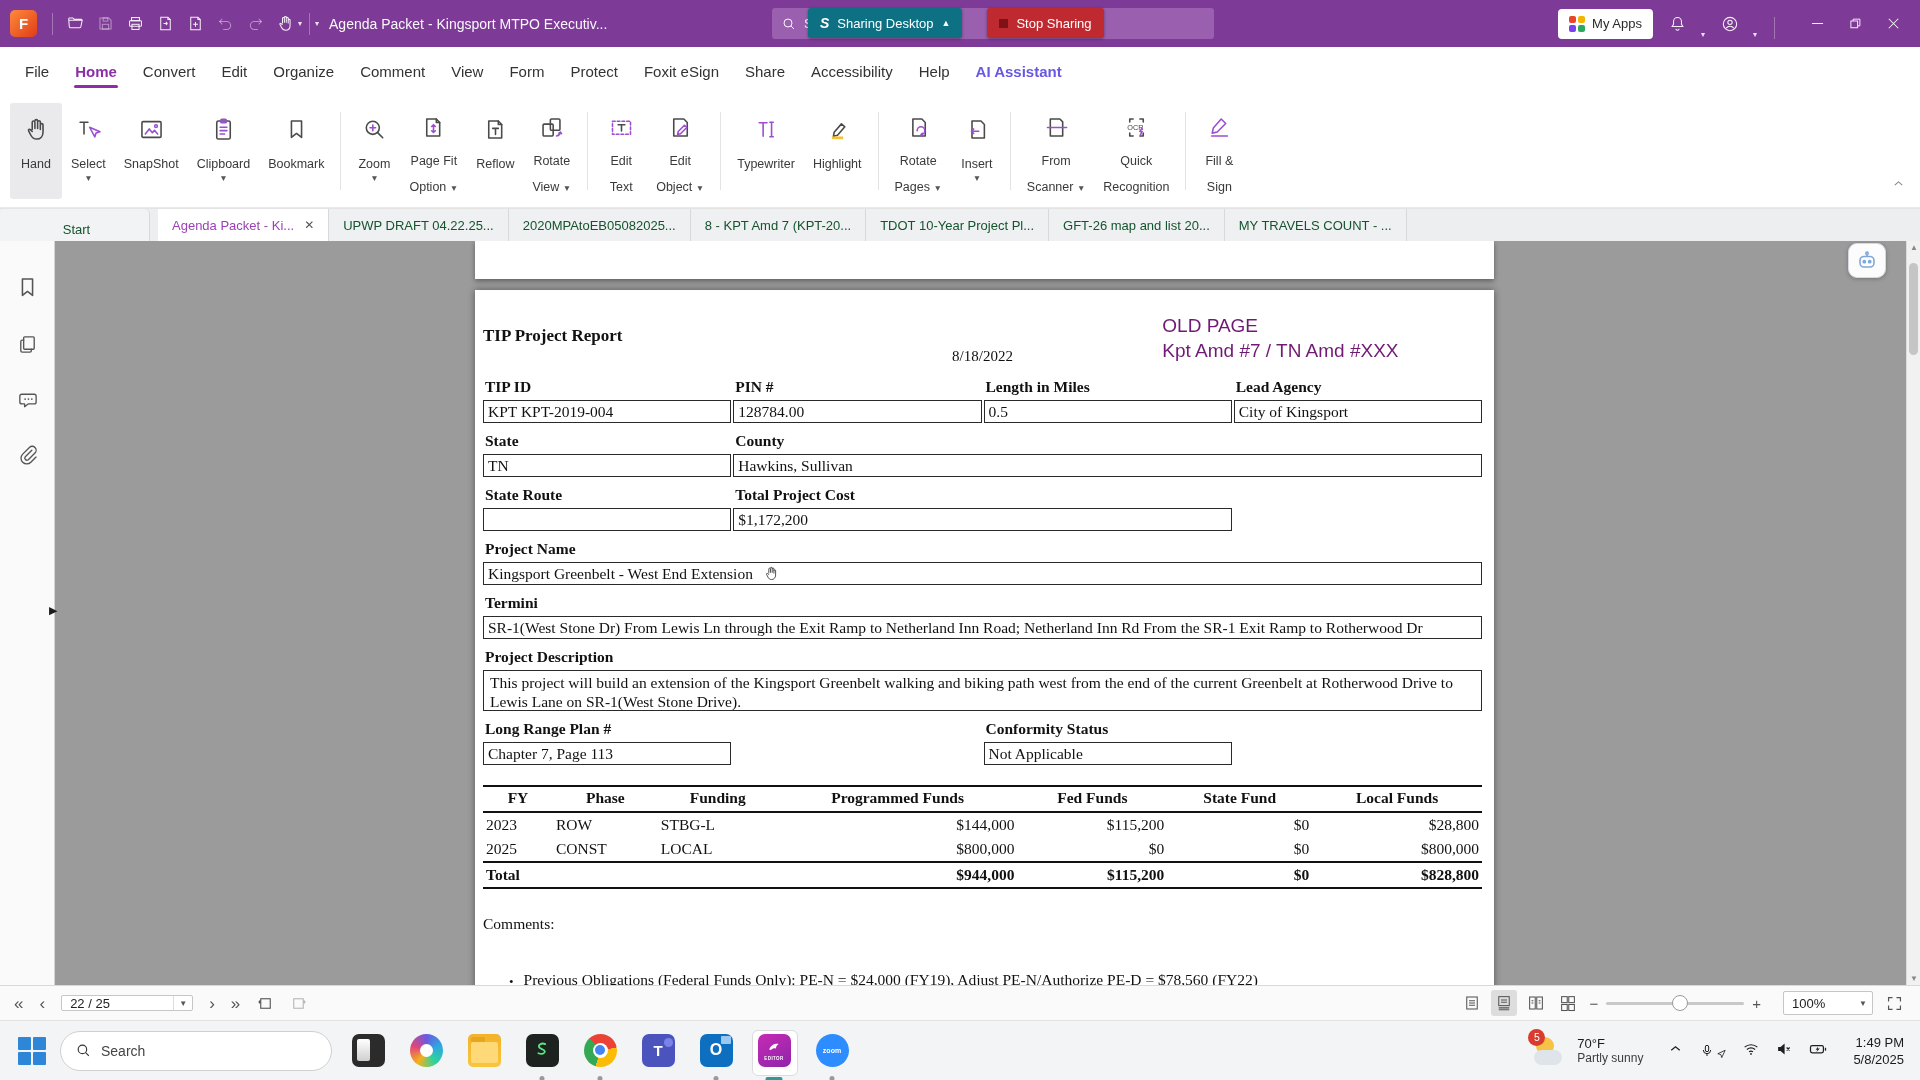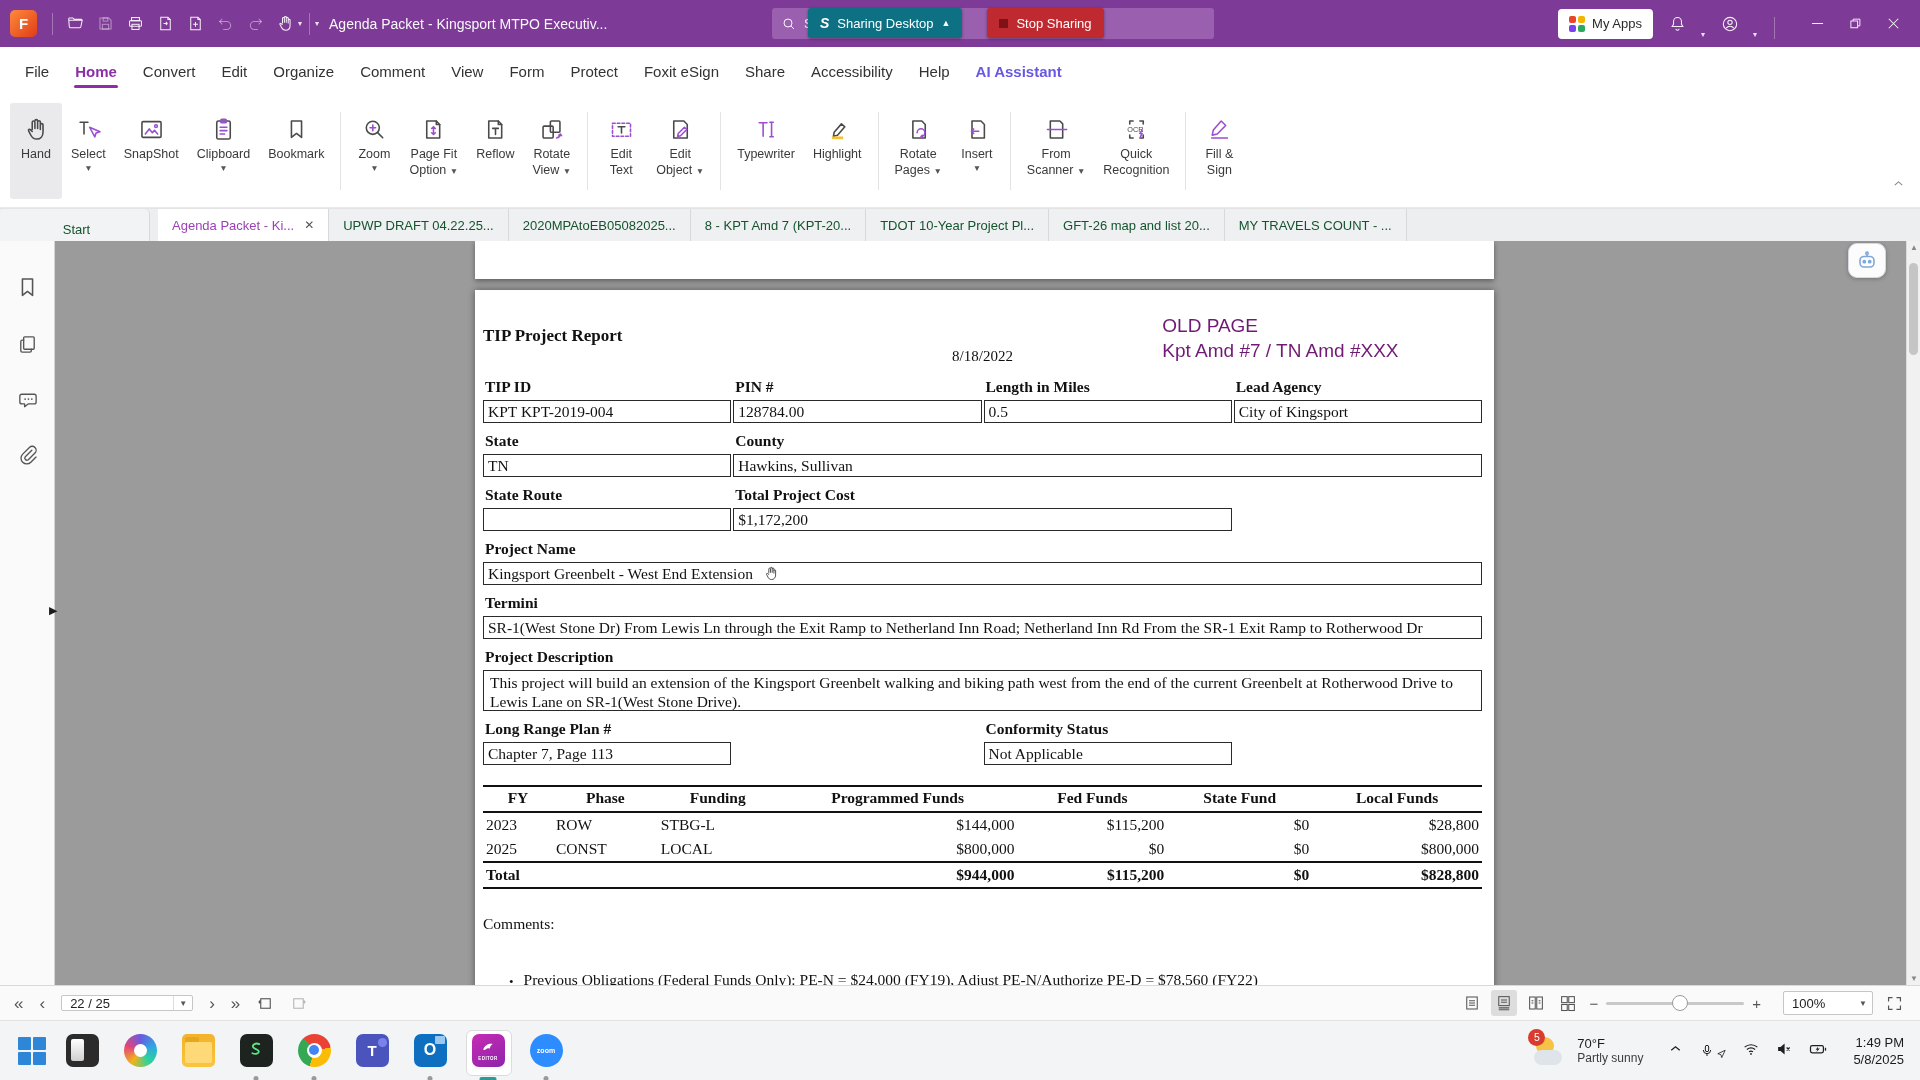--- a/index.html
+++ b/index.html
@@ -45,21 +45,21 @@
   .rtab.active::after{content:"";position:absolute;left:12px;right:12px;bottom:7px;height:3px;border-radius:2px;background:#8a2fa8;}
   .rtab.accent{color:#6857e3;font-weight:bold;}
 
   
   .toolbar{position:relative;height:113px;background:#fff;display:flex;align-items:center;padding:0 10px;
            border-bottom:1px solid #e9e9e9;}
   .tbtn{display:flex;flex-direction:column;align-items:center;justify-content:flex-start;
         padding:9px 9px 4px;border-radius:3px;min-width:52px;height:96px;}
   .tbtn.active{background:#eaeaec;}
   .tbtn .ticon{height:34px;display:flex;align-items:center;justify-content:center;color:#4a4a4a;}
-  .tbtn .tlabel{font-size:12.5px;color:#3a3a3a;line-height:16px;text-align:right;white-space:nowrap;}
+  .tbtn .tlabel{font-size:12.5px;color:#3a3a3a;line-height:16px;text-align:right;white-space:nowrap;margin-top:10px;}
   .tbtn .caret{font-size:8.5px;color:#555;line-height:12px;}
   .tsep{width:1px;height:78px;background:#e3e3e3;margin:0 7px;flex:none;}
   .collapse-ribbon{position:absolute;right:12px;top:46px;color:#777;}
 
   
   .tabbar{height:33px;background:#eceef0;display:flex;align-items:stretch;border-top:1px solid #e4e4e4;}
   .dtab{display:flex;align-items:center;padding:0 14px;font-size:13px;color:#14532d;
         background:#eef0f1;border-right:1px solid #d9d9d9;white-space:nowrap;}
   .dtab.start{width:150px;background:#f2f3f5;padding-left:18px;}
   .dtab.active{background:#fff;color:#9c3fb8;gap:10px;}
@@ -783,20 +783,27 @@
 
   <div class="taskbar">
     <div class="start">
       <span class="wgrid">
           <i></i>
           <i></i>
           <i></i>
           <i></i>
         </span>
     </div>
+    <div class="tsearch">
+      <svg viewBox="0 0 24 24" width="17" height="17" fill="none" stroke="#333" stroke-width="1.6">
+          <circle cx="10.5" cy="10.5" r="6"></circle>
+          <path d="M15 15l4.5 4.5"></path>
+        </svg>
+      <span>Search</span>
+    </div>
     <div class="apps" id="taskbar-apps">
         <div class="app">
           <span class="aicon" style="background:#2b2b2b">
             <span style="width:13px;height:22px;background:linear-gradient(#fff,#cfcfcf);border-radius:2px;margin-right:9px"></span>
           </span>
         </div>
         <div class="app">
           <span class="aicon" style="border-radius:50%;background:conic-gradient(#6a5ae0,#2ea8e0,#2ed39b,#f2b21b,#e0457b,#6a5ae0)">
             <span style="width:13px;height:13px;border-radius:50%;background:#fff"></span>
           </span>

